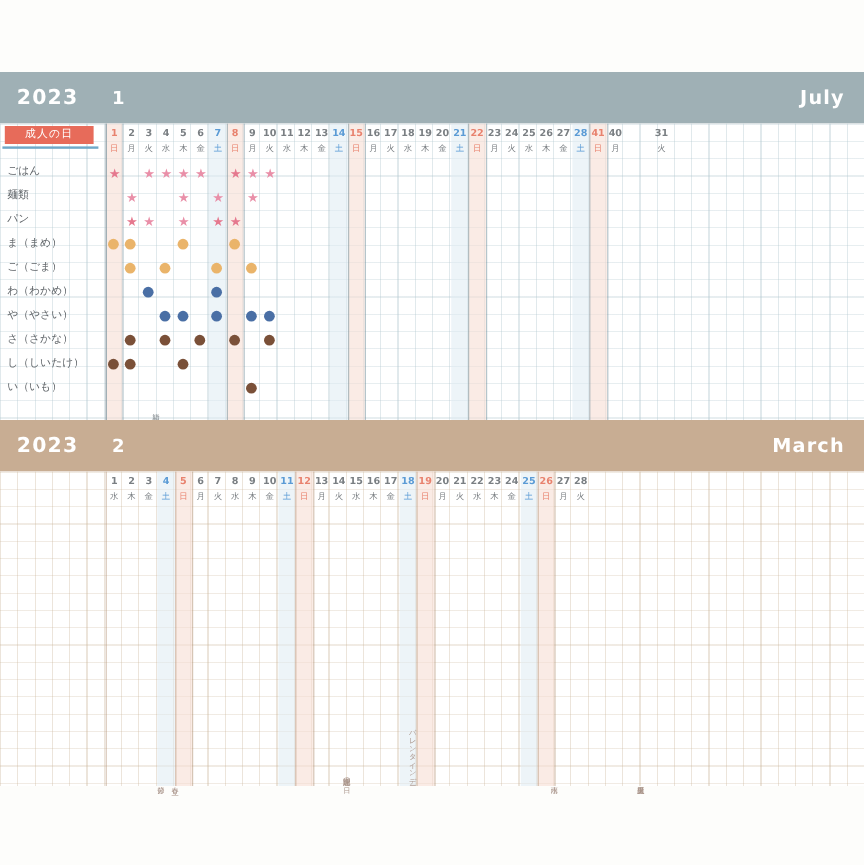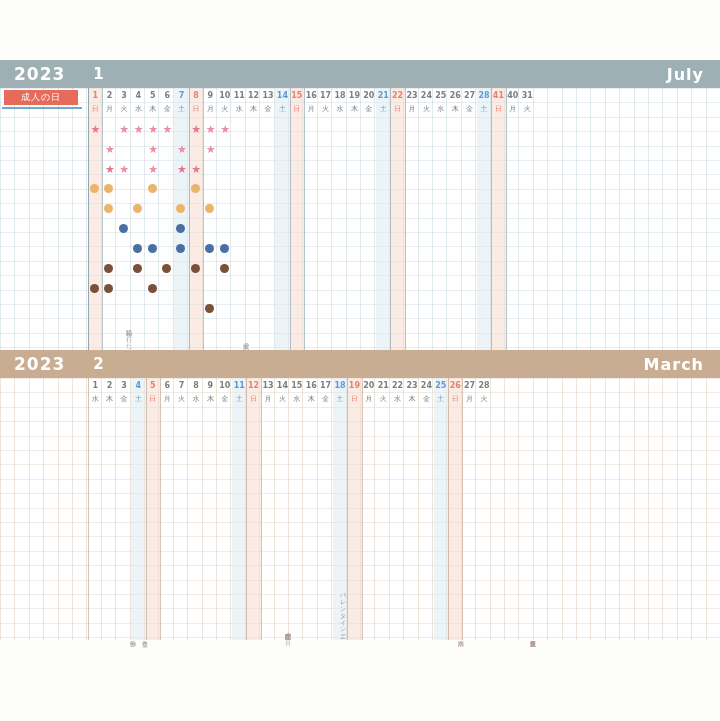--- a/index.html
+++ b/index.html
@@ -4,21 +4,21 @@
 <style>
   html,body{margin:0;padding:0;background:#ffffff;}
   body{width:720px;height:721px;font-family:"DejaVu Sans","Liberation Sans",sans-serif;overflow:hidden;}
   .page{position:relative;width:720px;height:721px;background:#fdfdfb;}
 
   
   .month{position:absolute;left:0;width:720px;}
   .month-jan{top:60px;height:290px;}
   .month-feb{top:350px;height:290px;}
 
-  .hdr{position:relative;height:28px;display:flex;align-items:center;}
+  .hdr{position:relative;height:43px;display:flex;align-items:center;}
   .hdr-jan{background:#9fb0b5;}
   .hdr-feb{background:#c8ad93;}
   .hdr .yr{color:#ffffff;font-size:17px;font-weight:bold;letter-spacing:1px;margin-left:14px;}
   .hdr .mo{color:#ffffff;font-size:15px;font-weight:bold;margin-left:28px;}
   .hdr .mname{position:absolute;right:16px;color:#ffffff;font-size:16px;font-weight:bold;letter-spacing:1px;}
 
   
   .gridwrap{position:relative;height:262px;background:#ffffff;}
   .gridlines{position:absolute;inset:0;
      background-image:
@@ -214,29 +214,41 @@
             <div class="dwk c-sat">土</div>
           </div>
           <div class="dcell" style="left: 491.2px;">
             <div class="dnum c-sun">41</div>
             <div class="dwk c-sun">日</div>
           </div>
           <div class="dcell" style="left: 505.6px;">
             <div class="dnum c-def">40</div>
             <div class="dwk c-def">月</div>
           </div>
-          <div class="dcell" style="left: 520px;">
+          <div class="dcell" style="left: 520px; padding-left: 24px;">
             <div class="dnum c-def">31</div>
             <div class="dwk c-def">火</div>
           </div>
         </div>
 
       <div class="titlebox">成人の日</div>
       <div class="titlebox-underline"></div>
 
+      <div class="labels" id="jan-labels">
+          <div class="lab">ごはん</div>
+          <div class="lab">麺類</div>
+          <div class="lab">パン</div>
+          <div class="lab">ま（まめ）</div>
+          <div class="lab">ご（ごま）</div>
+          <div class="lab">わ（わかめ）</div>
+          <div class="lab">や（やさい）</div>
+          <div class="lab">さ（さかな）</div>
+          <div class="lab">し（しいたけ）</div>
+          <div class="lab">い（いも）</div>
+        </div>
       <div id="jan-marks">
           <div class="mk star" style="left: 90px; top: 36px; color: rgb(229, 120, 142);">★</div>
           <div class="mk star" style="left: 118.8px; top: 36px; color: rgb(233, 143, 168);">★</div>
           <div class="mk star" style="left: 133.2px; top: 36px; color: rgb(233, 143, 168);">★</div>
           <div class="mk star" style="left: 147.6px; top: 36px; color: rgb(233, 143, 168);">★</div>
           <div class="mk star" style="left: 162px; top: 36px; color: rgb(233, 143, 168);">★</div>
           <div class="mk star" style="left: 190.8px; top: 36px; color: rgb(229, 120, 142);">★</div>
           <div class="mk star" style="left: 205.2px; top: 36px; color: rgb(233, 143, 168);">★</div>
           <div class="mk star" style="left: 219.6px; top: 36px; color: rgb(233, 143, 168);">★</div>
           <div class="mk star" style="left: 104.4px; top: 56px; color: rgb(233, 143, 168);">★</div>

